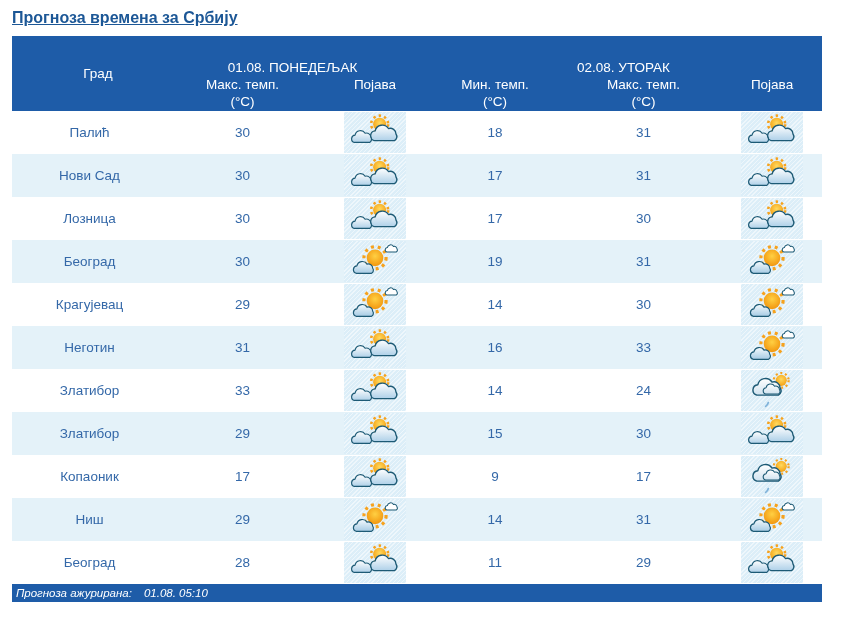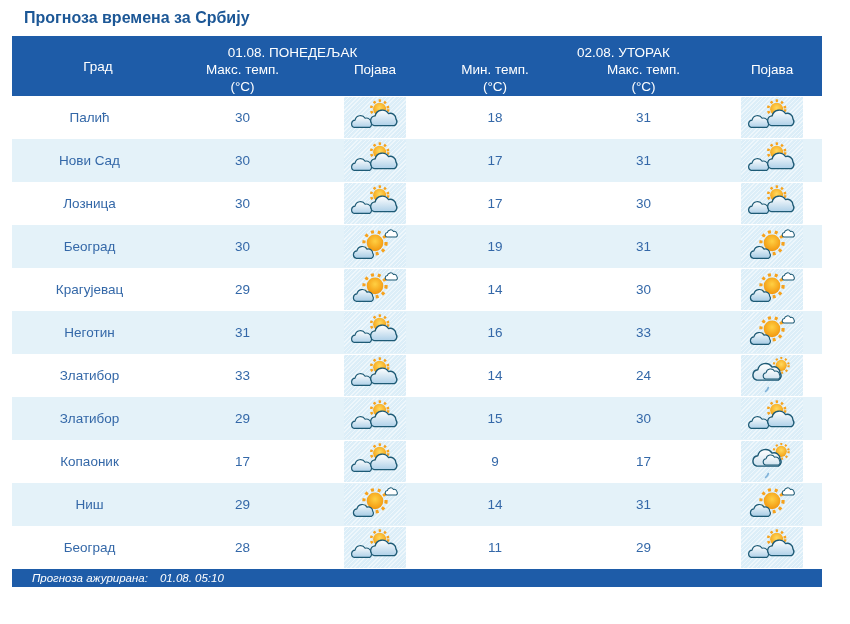--- a/index.html
+++ b/index.html
@@ -3,53 +3,54 @@
 <meta charset="utf-8">
 <style>
   html,body { margin:0; padding:0; }
   body {
     width:850px; height:624px; background:#ffffff;
     font-family:"Liberation Sans", sans-serif;
     -webkit-font-smoothing:antialiased;
   }
   .title {
     color:var(--title,#1c5796); font-size:16px; font-weight:bold;
-    margin:9px 0 9px 24px;
+    margin:9px 0 9px 12px;
+    text-decoration:underline;
   }
   table.forecast {
     border-collapse:collapse; table-layout:fixed;
     width:810px; margin-left:12px;
   }
   thead th {
     background:var(--header_bg,#1e5ca8); color:#ffffff;
     font-weight:400; font-size:13.5px; padding:0;
   }
   th.city-h { vertical-align:middle;padding-left:24px; }
-  th.date-h { vertical-align:bottom; padding-top:5px; height:19px; }
+  th.date-h { vertical-align:bottom; padding-top:20px; height:19px; }
   th.sub-h  { vertical-align:top; height:35px; line-height:17px; padding-top:1px; }
   tbody td {
     height:43px; padding:0; text-align:center;
     color:var(--text,#3468a8); font-size:13.5px;
   }
   tbody tr { background:#ffffff; }
   tbody tr:nth-child(even) { background:var(--stripe,#e4f2f9); }
   td.city { text-align:center; padding-left:7px; }
   .tile {
     width:62px; height:41px; margin:0 auto;
     background-color:var(--tile,#dceef8);
     background-image:repeating-linear-gradient(135deg,
       rgba(255,255,255,.5) 0px, rgba(255,255,255,.5) 1px,
       rgba(255,255,255,0) 1px, rgba(255,255,255,0) 3px);
     display:flex; align-items:center; justify-content:center;
   }
   .footer-bar {
     width:810px; margin-left:12px; box-sizing:border-box;
     height:18px; line-height:18px;
     background:var(--header_bg,#1e5ca8); color:#ffffff;
-    font-style:italic; font-size:11.5px; padding-left:20px;
+    font-style:italic; font-size:11.5px; padding-left:4px;
   }
   .footer-bar .lbl { margin-right:12px; }
 </style>
 </head>
 <body>
 
 <div class="title">Прогноза времена за Србију</div>
 
 <table class="forecast">
   <colgroup>

